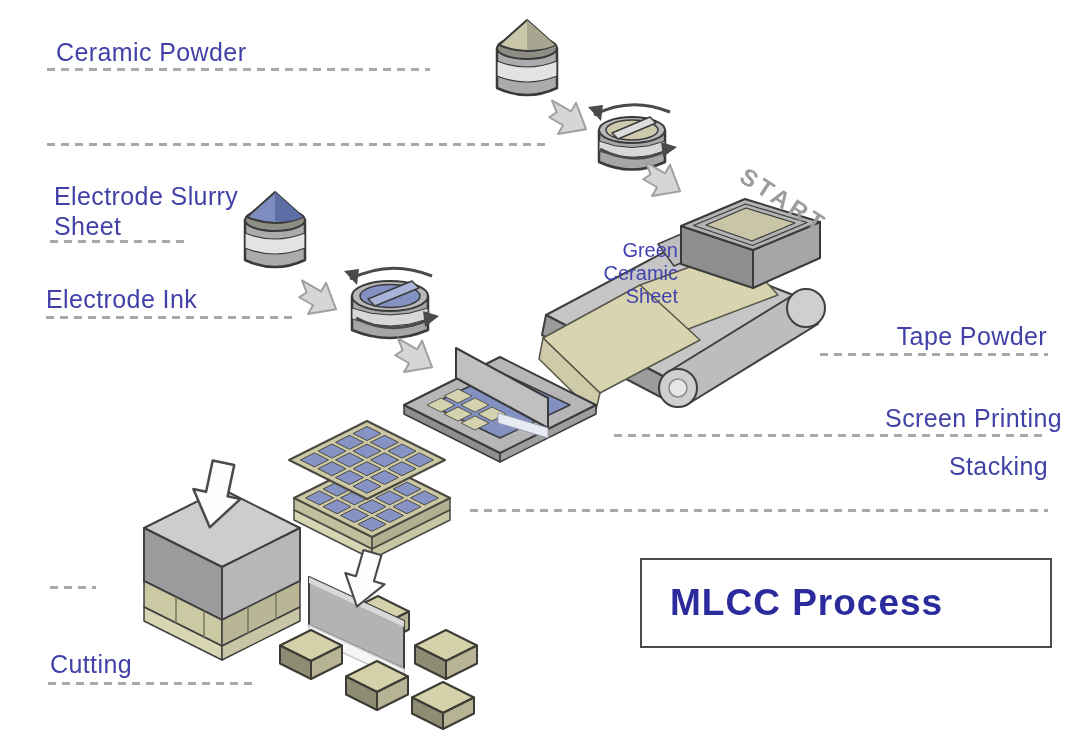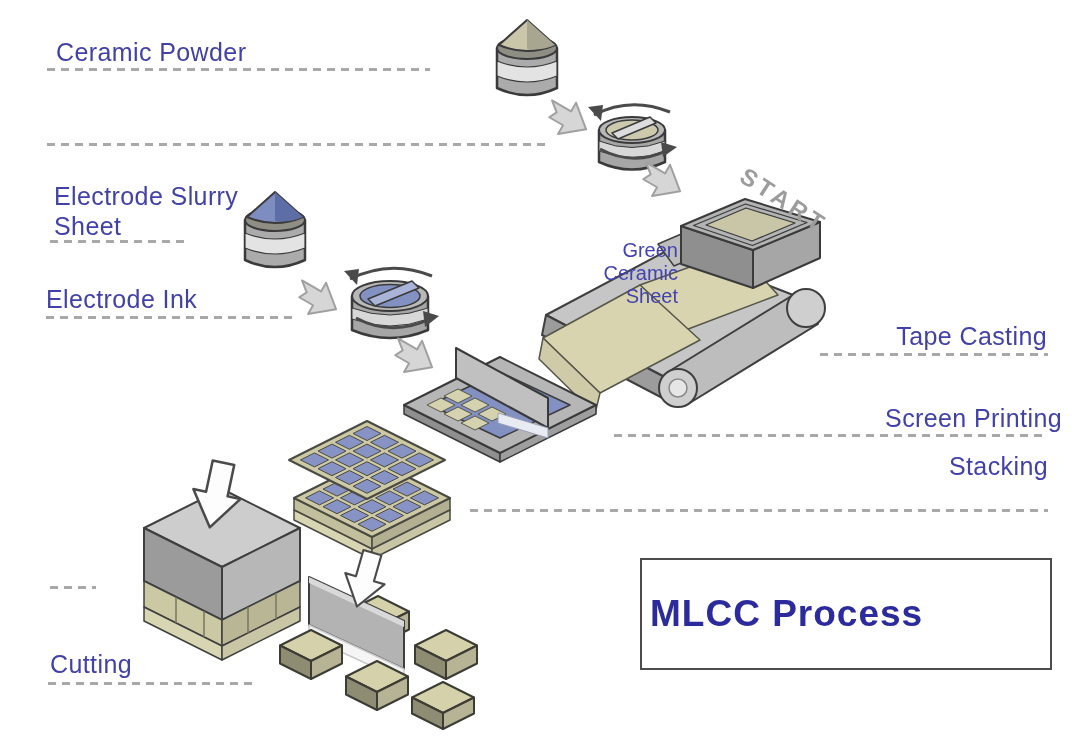--- a/index.html
+++ b/index.html
@@ -7,23 +7,23 @@
         font-family:"Liberation Sans",sans-serif;}
   #diagram-svg{position:absolute;left:0;top:0;z-index:1;}
   .label{position:absolute;z-index:3;font-size:25px;color:#4141a8;letter-spacing:.4px;white-space:nowrap;}
   .label.two-line{line-height:30px;}
   .dash{position:absolute;z-index:2;height:3px;
         background:repeating-linear-gradient(90deg,#a8a8a8 0 8px,transparent 8px 14px);}
   #green-sheet-label{position:absolute;z-index:4;left:556px;top:239px;width:122px;text-align:right;
         font-size:20px;line-height:23px;color:#4343b0;}
   #start-label{position:absolute;z-index:3;left:750px;top:162px;font-size:24px;font-weight:bold;
         color:#9c9c9c;letter-spacing:4px;transform:rotate(33deg);transform-origin:0 0;}
-  #mlcc-box{position:absolute;z-index:3;left:640px;top:558px;width:412px;height:112px;
+  #mlcc-box{position:absolute;z-index:3;left:640px;top:558px;width:412px;height:90px;
         border:2px solid #4c4c4c;box-sizing:border-box;display:flex;align-items:center;
-        padding-left:8px;background:#ffffff;}
+        padding-left:28px;background:#ffffff;}
   #mlcc-box .t{font-size:37px;font-weight:bold;color:#2b2b9e;letter-spacing:1px;}
 </style>
 </head>
 <body>
 
 <div id="page">
 
 <svg id="diagram-svg" width="1080" height="738" viewBox="0 0 1080 738" xmlns="http://www.w3.org/2000/svg" xmlns:xlink="http://www.w3.org/1999/xlink">
   <defs>
     <polygon id="cellD" points="0,0 14,7 0,14 -14,7"></polygon>
@@ -234,21 +234,21 @@
 
 <div class="label two-line" style="left:54px;top:181px">
   <div>Electrode Slurry</div>
   <div>Sheet</div>
 </div>
 <div class="dash" style="left:50px;top:240px;width:136px"></div>
 
 <div class="label" style="left:46px;top:285px">Electrode Ink</div>
 <div class="dash" style="left:46px;top:316px;width:246px"></div>
 
-<div class="label" style="right:33px;top:322px">Tape Casting</div>
+<div class="label" style="right:33px;top:322px">Tape Powder</div>
 <div class="dash" style="left:820px;top:353px;width:228px"></div>
 
 <div class="label" style="right:18px;top:404px">Screen Printing</div>
 <div class="dash" style="left:614px;top:434px;width:434px"></div>
 
 <div class="label" style="right:32px;top:452px">Stacking</div>
 <div class="dash" style="left:470px;top:509px;width:578px"></div>
 
 <div class="dash" style="left:50px;top:586px;width:46px"></div>
 

